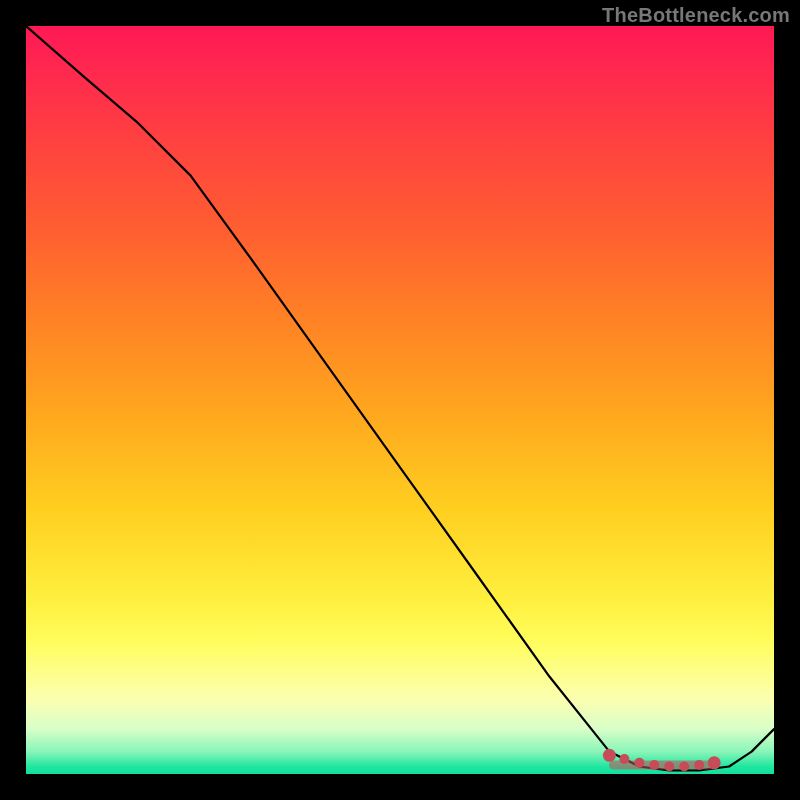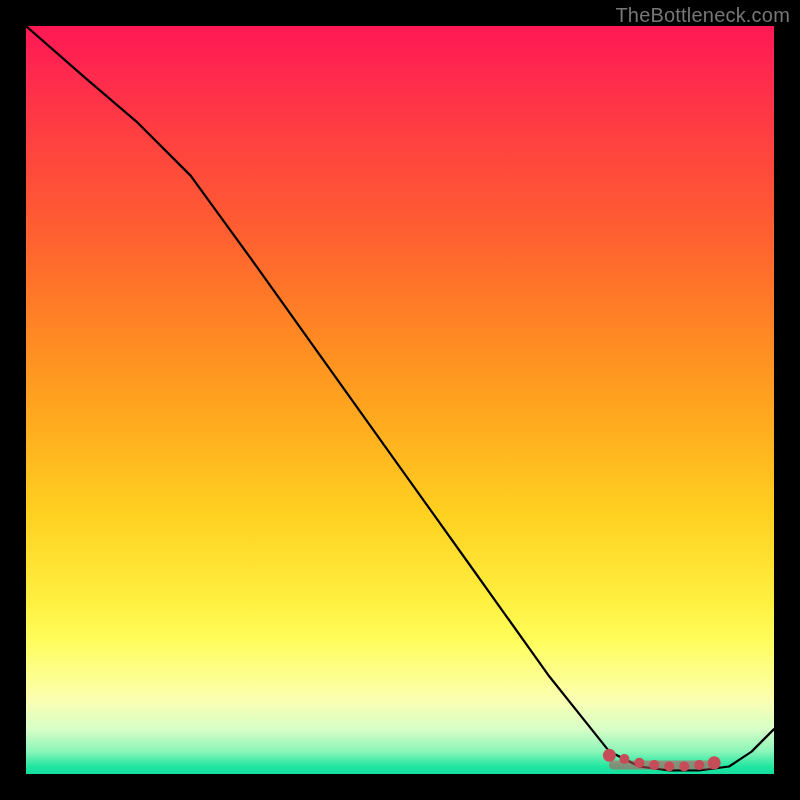--- a/index.html
+++ b/index.html
@@ -40,21 +40,21 @@
       #20e6a0 99%,
       #14dfa0 100%
     );
   }
   .watermark {
     position: absolute;
     top: 4px;
     right: 10px;
     color: #777;
     font-size: 20px;
-    font-weight: 400;
+    font-weight: 700;
     letter-spacing: 0.2px;
     z-index: 5;
   }
   svg.overlay {
     position: absolute;
     left: 0;
     top: 0;
     width: 748px;
     height: 748px;
     z-index: 3;

